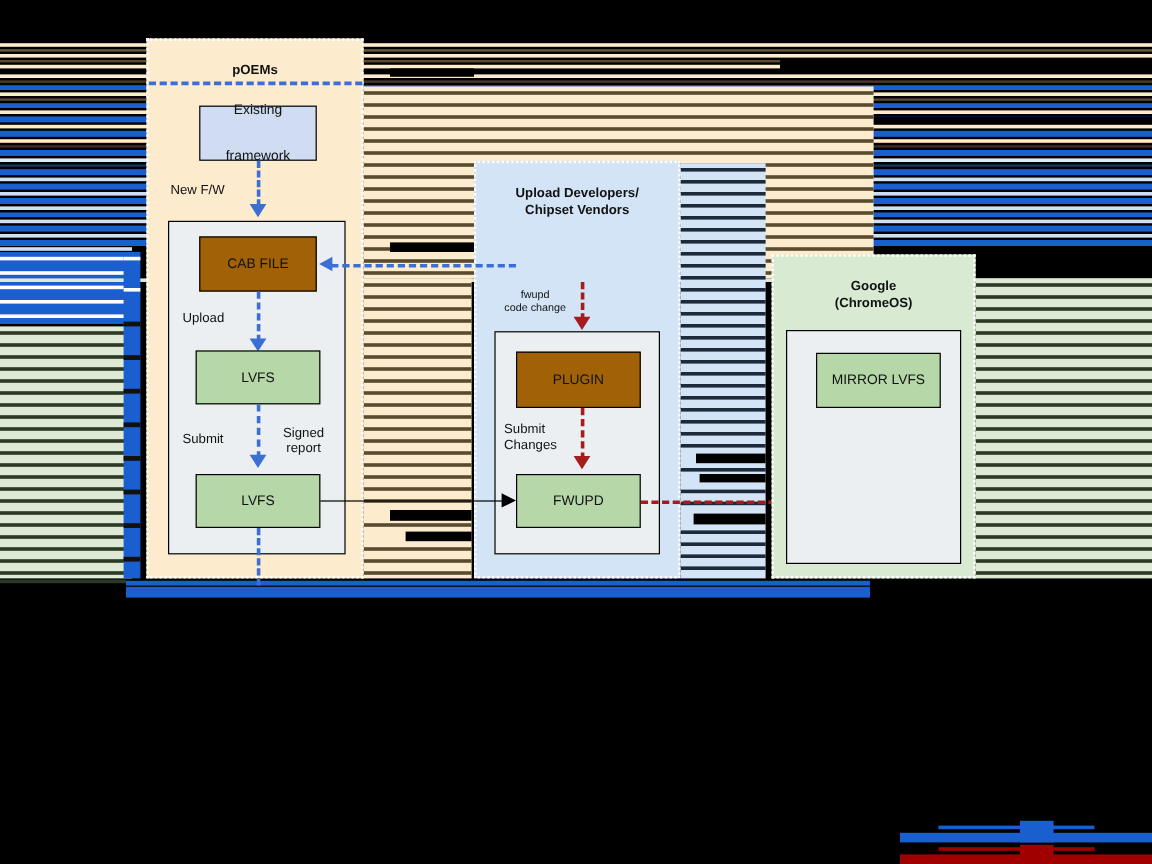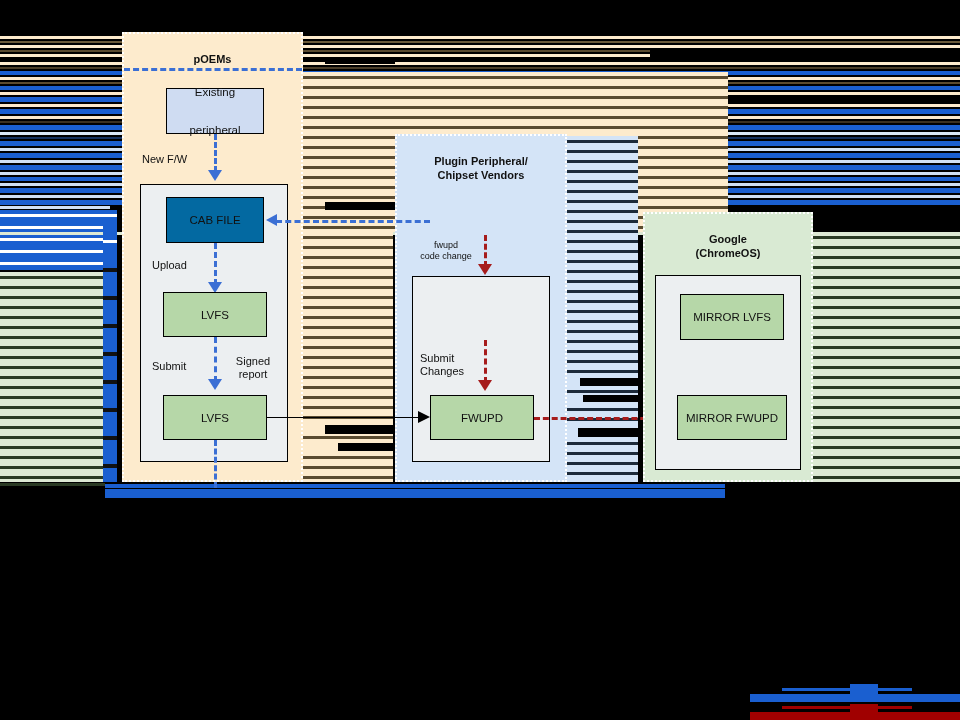--- a/index.html
+++ b/index.html
@@ -34,21 +34,21 @@
     position:absolute;
     border:1px solid #000;
     box-sizing:border-box;
     display:flex;align-items:center;justify-content:center;
     text-align:center;
     font-size:11.5px;color:#111;
     line-height:14px;
     gap:24px;
   }
   .node.blue{background:#cfdcf2;}
-  .node.pink{background:#0369a1;}
+  .node.pink{background:#a16207;}
   .node.green{background:#b6d7a8;}
   .node.plain{background:#eceff1;border:1px solid #d0d0d0;font-weight:bold;font-size:11.5px;}
 
   .edge-label{
     position:absolute;
     font-size:11px;color:#111;line-height:13px;
     white-space:pre-line;text-align:center;
   }
   .edge-label.small{font-size:9px;line-height:11px;}
 
@@ -269,21 +269,21 @@
   </div>
 
   <div class="group" style="left:122px;top:32px;width:181px;height:450px;background:#fdebcd;">
     <div class="group-title" style="top:18px;">pOEMs</div>
   </div>
 
   <div class="hline" style="left:124px;top:68px;width:178px;border-top-color:#3b6fd4;"></div>
 
   <div class="node blue" style="left:166px;top:88px;width:98px;height:46px;flex-direction:column;">
     <span>Existing</span>
-    <span>peripheral</span>
+    <span>framework</span>
   </div>
 
   <div class="vline" style="left:214px;top:134px;height:38px;border-left-color:#3b6fd4;"></div>
   <div class="arrow down" style="left:208px;top:170px;border-top:11px solid #3b6fd4;"></div>
   <div class="edge-label" style="left:142px;top:153px;width:70px;text-align:left;">New F/W</div>
 
   <div class="inner-box" style="left:140px;top:184px;width:148px;height:278px;"></div>
 
   <div class="node pink" style="left:166px;top:197px;width:98px;height:46px;">
     <span>CAB FILE</span>
@@ -304,36 +304,39 @@
 report</span></div>
 
   <div class="node green" style="left:163px;top:395px;width:104px;height:45px;">
     <span>LVFS</span>
   </div>
 
   <div class="vline" style="left:214px;top:440px;height:48px;border-left-color:#3b6fd4;"></div>
 
   <div class="group" style="left:395px;top:134px;width:172px;height:348px;background:#d4e4f7;">
     <div class="group-title" style="top:18px;">
-      <span>Plugin Peripheral/</span><br>
+      <span>Upload Developers/</span><br>
       <span>Chipset Vendors</span>
     </div>
   </div>
 
 
   <div class="hline" style="left:276px;top:220px;width:154px;border-top-color:#3b6fd4;"></div>
   <div class="arrow left" style="left:266px;top:214px;border-right:11px solid #3b6fd4;"></div>
 
   <div class="vline" style="left:484px;top:235px;height:32px;border-left-color:#a61c1c;"></div>
   <div class="arrow down" style="left:478px;top:264px;border-top:11px solid #a61c1c;"></div>
   <div class="edge-label small" style="left:414px;top:240px;width:64px;text-align:center;"><span>fwupd
 code change</span></div>
 
   <div class="inner-box" style="left:412px;top:276px;width:138px;height:186px;"></div>
 
+  <div class="node pink" style="left:430px;top:293px;width:104px;height:47px;">
+    <span>PLUGIN</span>
+  </div>
 
   <div class="vline" style="left:484px;top:340px;height:43px;border-left-color:#a61c1c;"></div>
   <div class="arrow down" style="left:478px;top:380px;border-top:11px solid #a61c1c;"></div>
   <div class="edge-label" style="left:420px;top:352px;width:58px;text-align:left;"><span>Submit
 Changes</span></div>
 
   <div class="node green" style="left:430px;top:395px;width:104px;height:45px;">
     <span>FWUPD</span>
   </div>
 
@@ -349,23 +352,20 @@
       <span>(ChromeOS)</span>
     </div>
   </div>
 
   <div class="inner-box" style="left:655px;top:275px;width:146px;height:195px;"></div>
 
   <div class="node green" style="left:680px;top:294px;width:104px;height:46px;">
     <span>MIRROR LVFS</span>
   </div>
 
-  <div class="node green" style="left:677px;top:395px;width:110px;height:45px;">
-    <span>MIRROR FWUPD</span>
-  </div>
 
 
   <div class="legend-line" style="left:782px;top:688px;width:130px;height:3px;background:#1a5fd0;"></div>
   <div class="legend-line" style="left:750px;top:694px;width:210px;height:8px;background:#1a5fd0;"></div>
   <div class="legend-line" style="left:850px;top:684px;width:28px;height:18px;background:#1a5fd0;"></div>
   <div class="legend-line" style="left:782px;top:706px;width:130px;height:3px;background:#a00000;"></div>
   <div class="legend-line" style="left:750px;top:712px;width:210px;height:8px;background:#a00000;"></div>
   <div class="legend-line" style="left:850px;top:704px;width:28px;height:16px;background:#a00000;"></div>
 
 </div>

